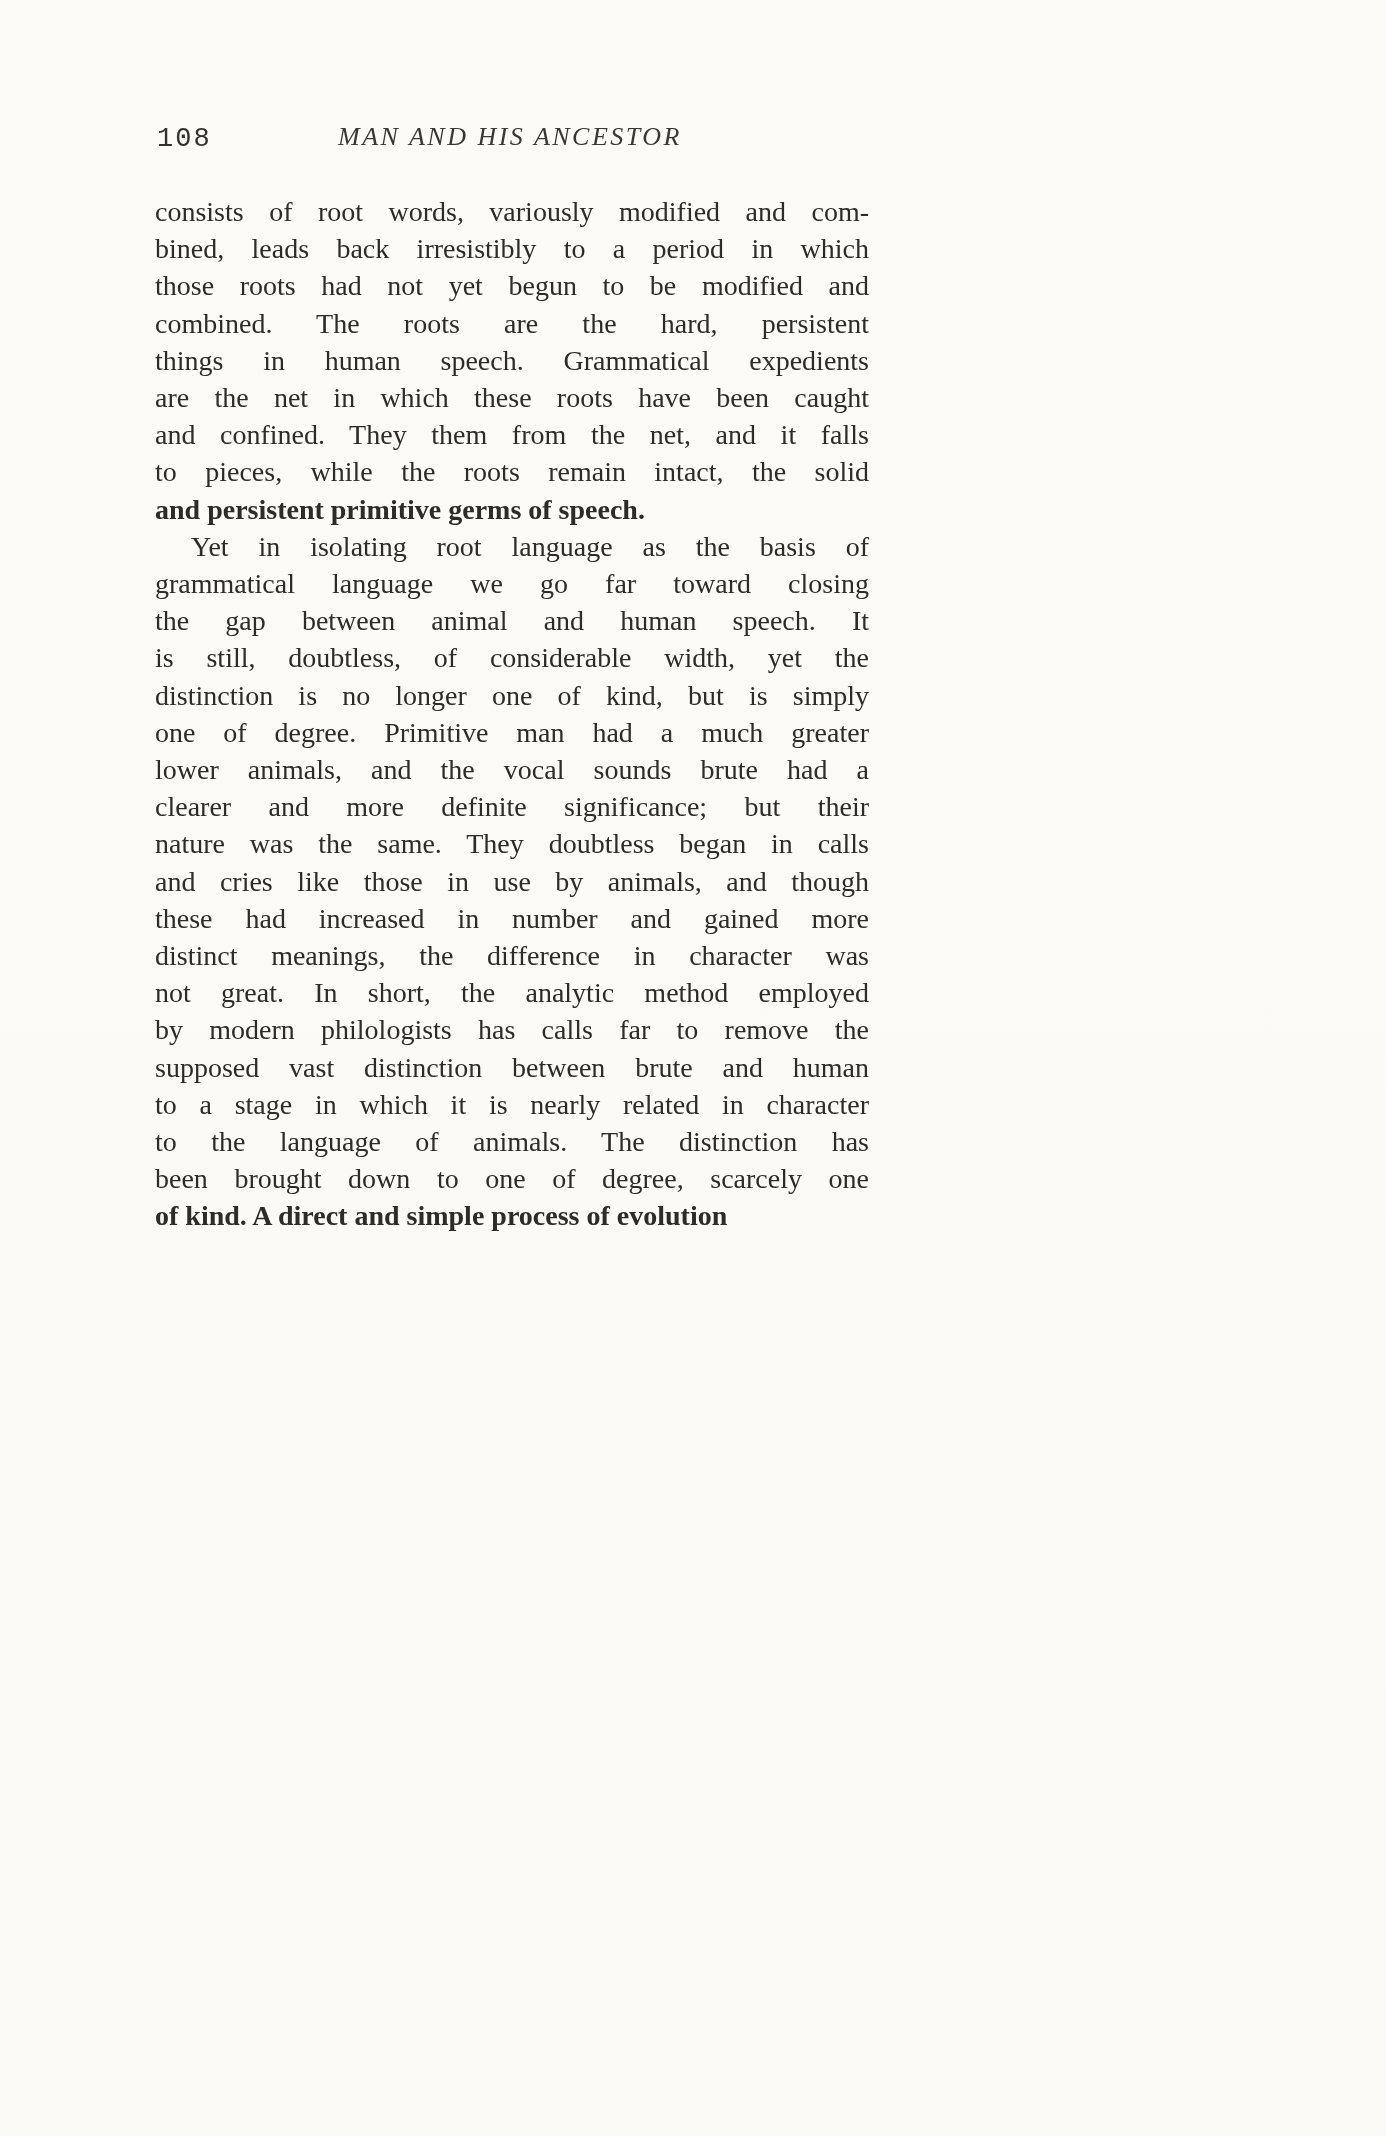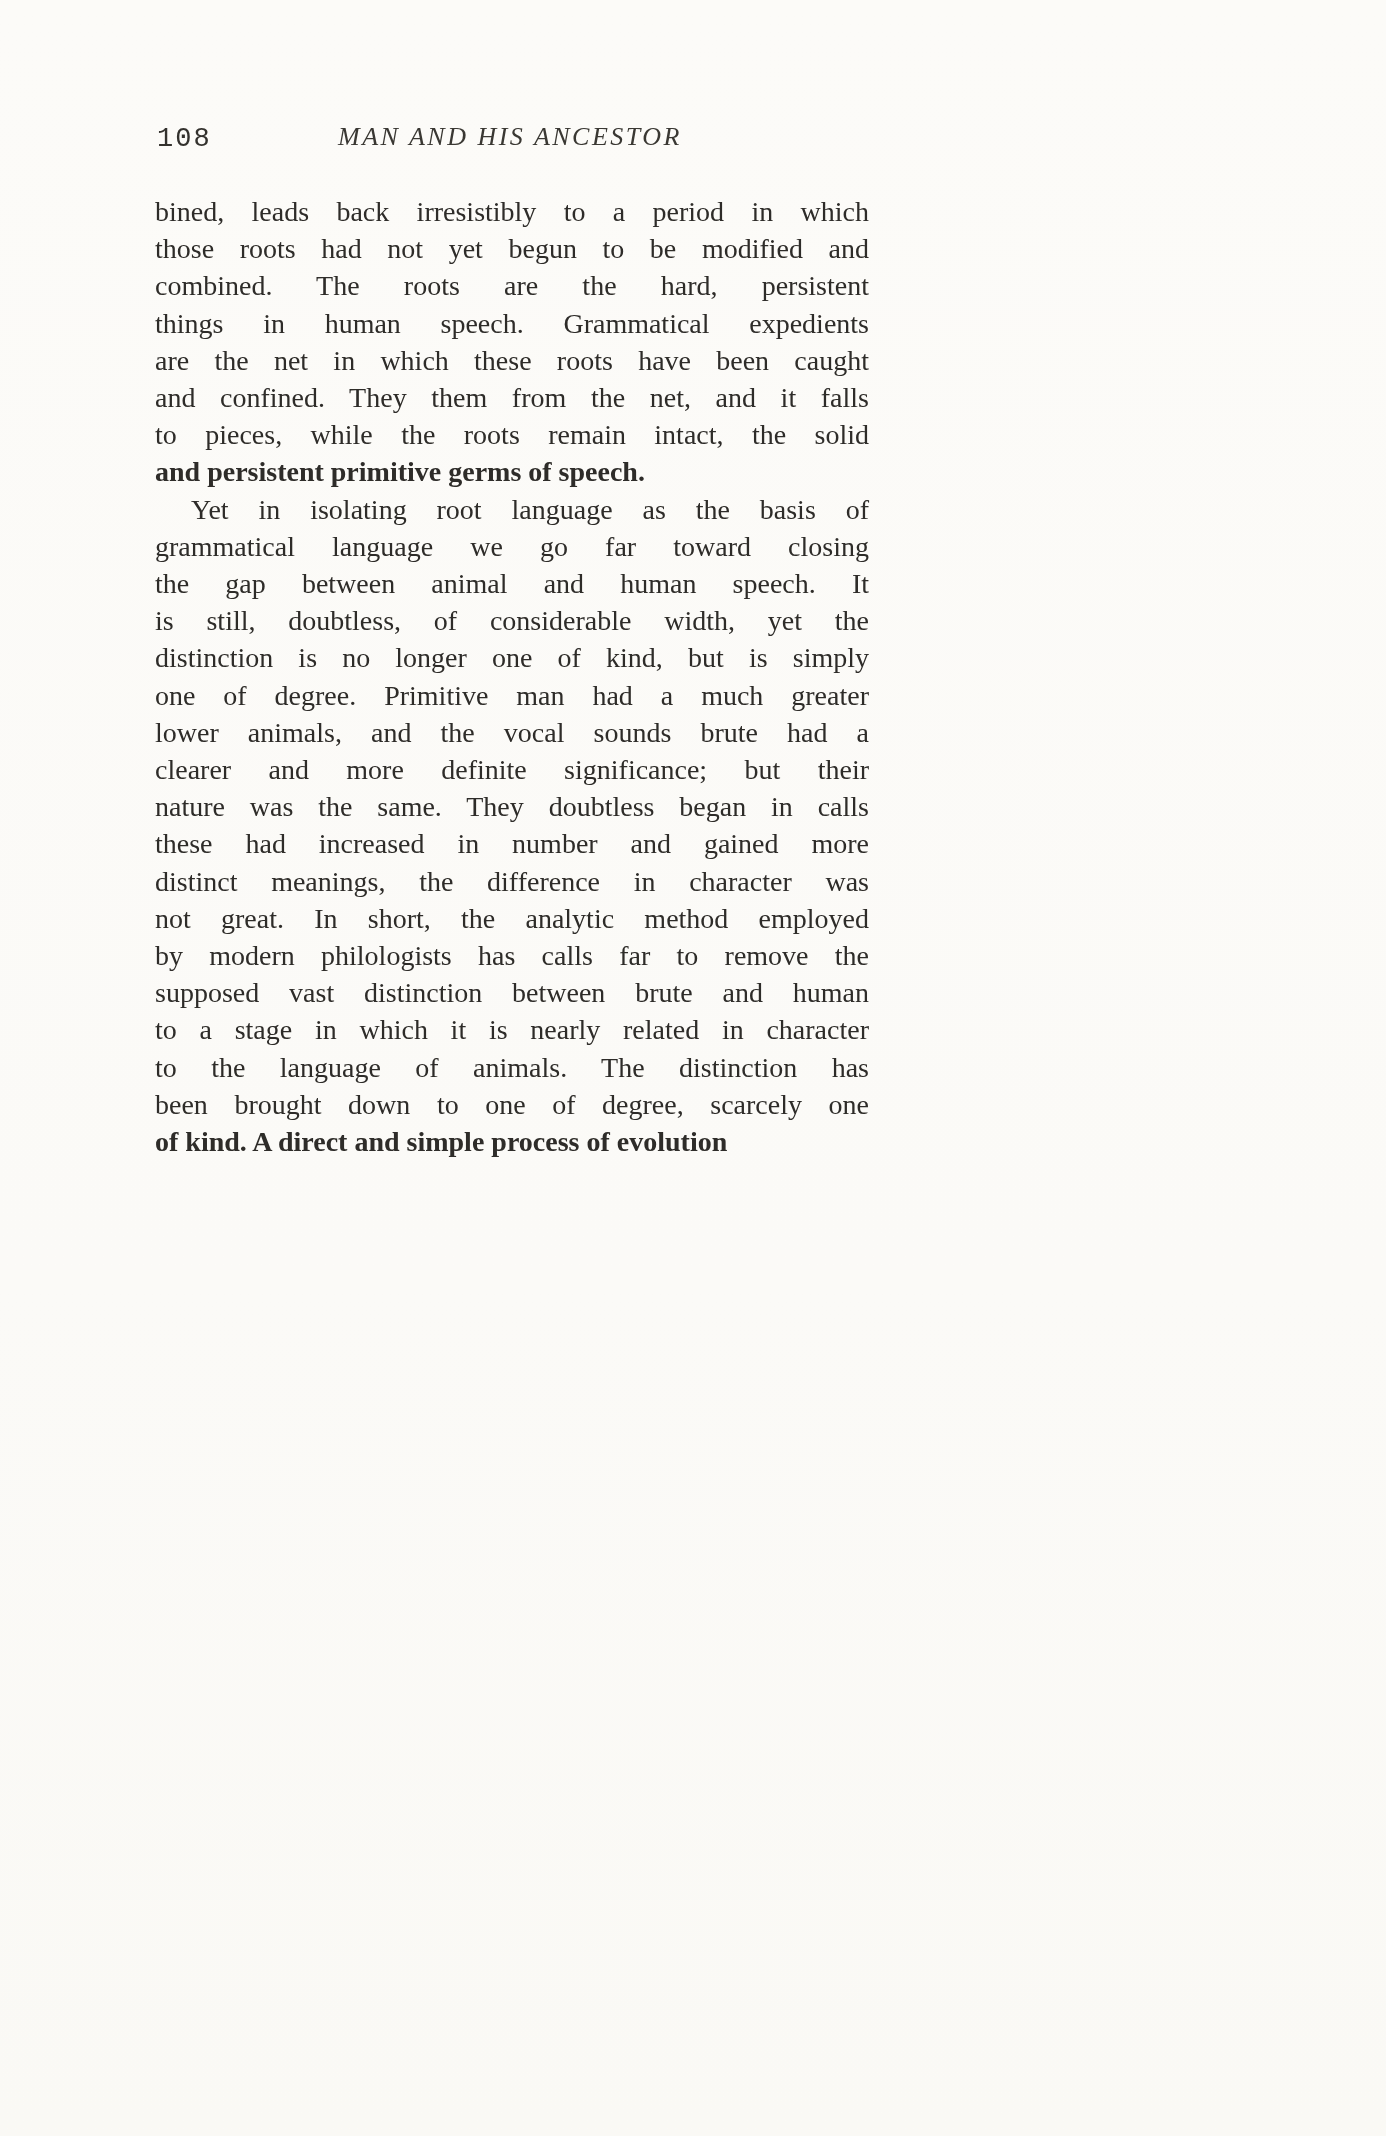--- a/index.html
+++ b/index.html
@@ -78,39 +78,41 @@
 </head>
 <body>
 
 <div class="page">
   <div class="header">
     <span class="page-number">108</span>
     <span class="running-title">MAN AND HIS ANCESTOR</span>
   </div>
   <div class="text-block">
       <div class="paragraph">
+        <div class="line">consists of root words, variously modified and com-</div>
         <div class="line">bined, leads back irresistibly to a period in which</div>
         <div class="line">those roots had not yet begun to be modified and</div>
         <div class="line">combined. The roots are the hard, persistent</div>
         <div class="line">things in human speech. Grammatical expedients</div>
         <div class="line">are the net in which these roots have been caught</div>
         <div class="line">and confined. They them from the net, and it falls</div>
         <div class="line">to pieces, while the roots remain intact, the solid</div>
         <div class="line no-just">and persistent primitive germs of speech.</div>
       </div>
       <div class="paragraph">
         <div class="line indent">Yet in isolating root language as the basis of</div>
         <div class="line">grammatical language we go far toward closing</div>
         <div class="line">the gap between animal and human speech. It</div>
         <div class="line">is still, doubtless, of considerable width, yet the</div>
         <div class="line">distinction is no longer one of kind, but is simply</div>
         <div class="line">one of degree. Primitive man had a much greater</div>
         <div class="line">lower animals, and the vocal sounds brute had a</div>
         <div class="line">clearer and more definite significance; but their</div>
         <div class="line">nature was the same. They doubtless began in calls</div>
+        <div class="line">and cries like those in use by animals, and though</div>
         <div class="line">these had increased in number and gained more</div>
         <div class="line">distinct meanings, the difference in character was</div>
         <div class="line">not great. In short, the analytic method employed</div>
         <div class="line">by modern philologists has calls far to remove the</div>
         <div class="line">supposed vast distinction between brute and human</div>
         <div class="line">to a stage in which it is nearly related in character</div>
         <div class="line">to the language of animals. The distinction has</div>
         <div class="line">been brought down to one of degree, scarcely one</div>
         <div class="line no-just">of kind. A direct and simple process of evolution</div>
       </div>

